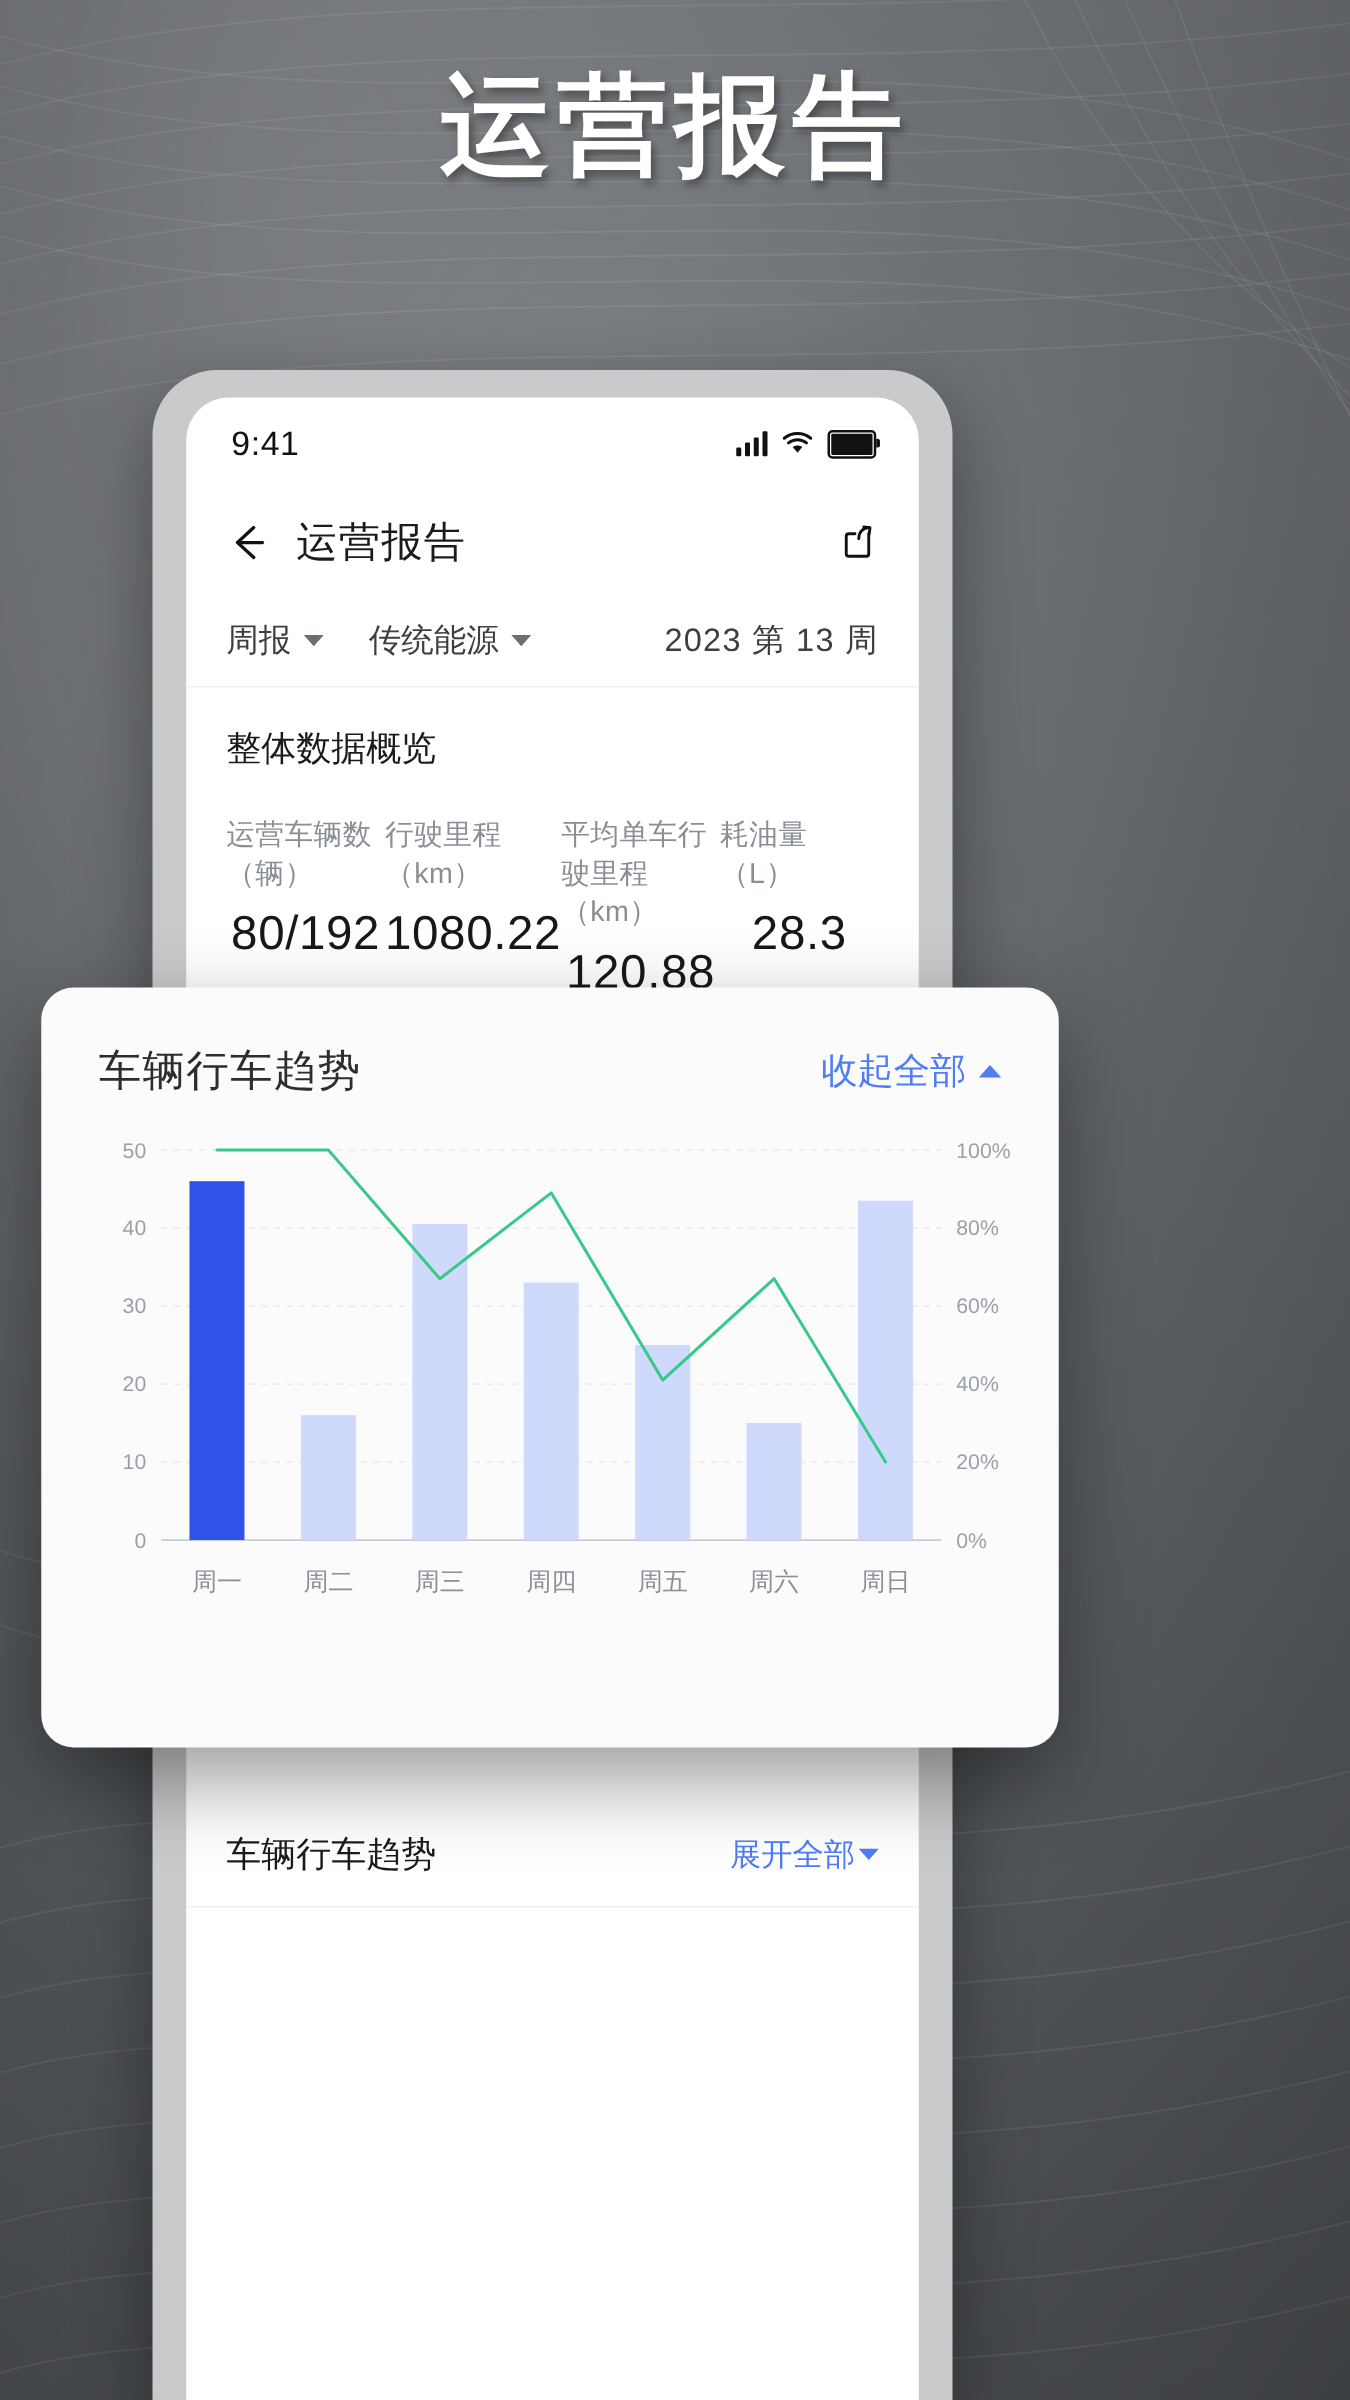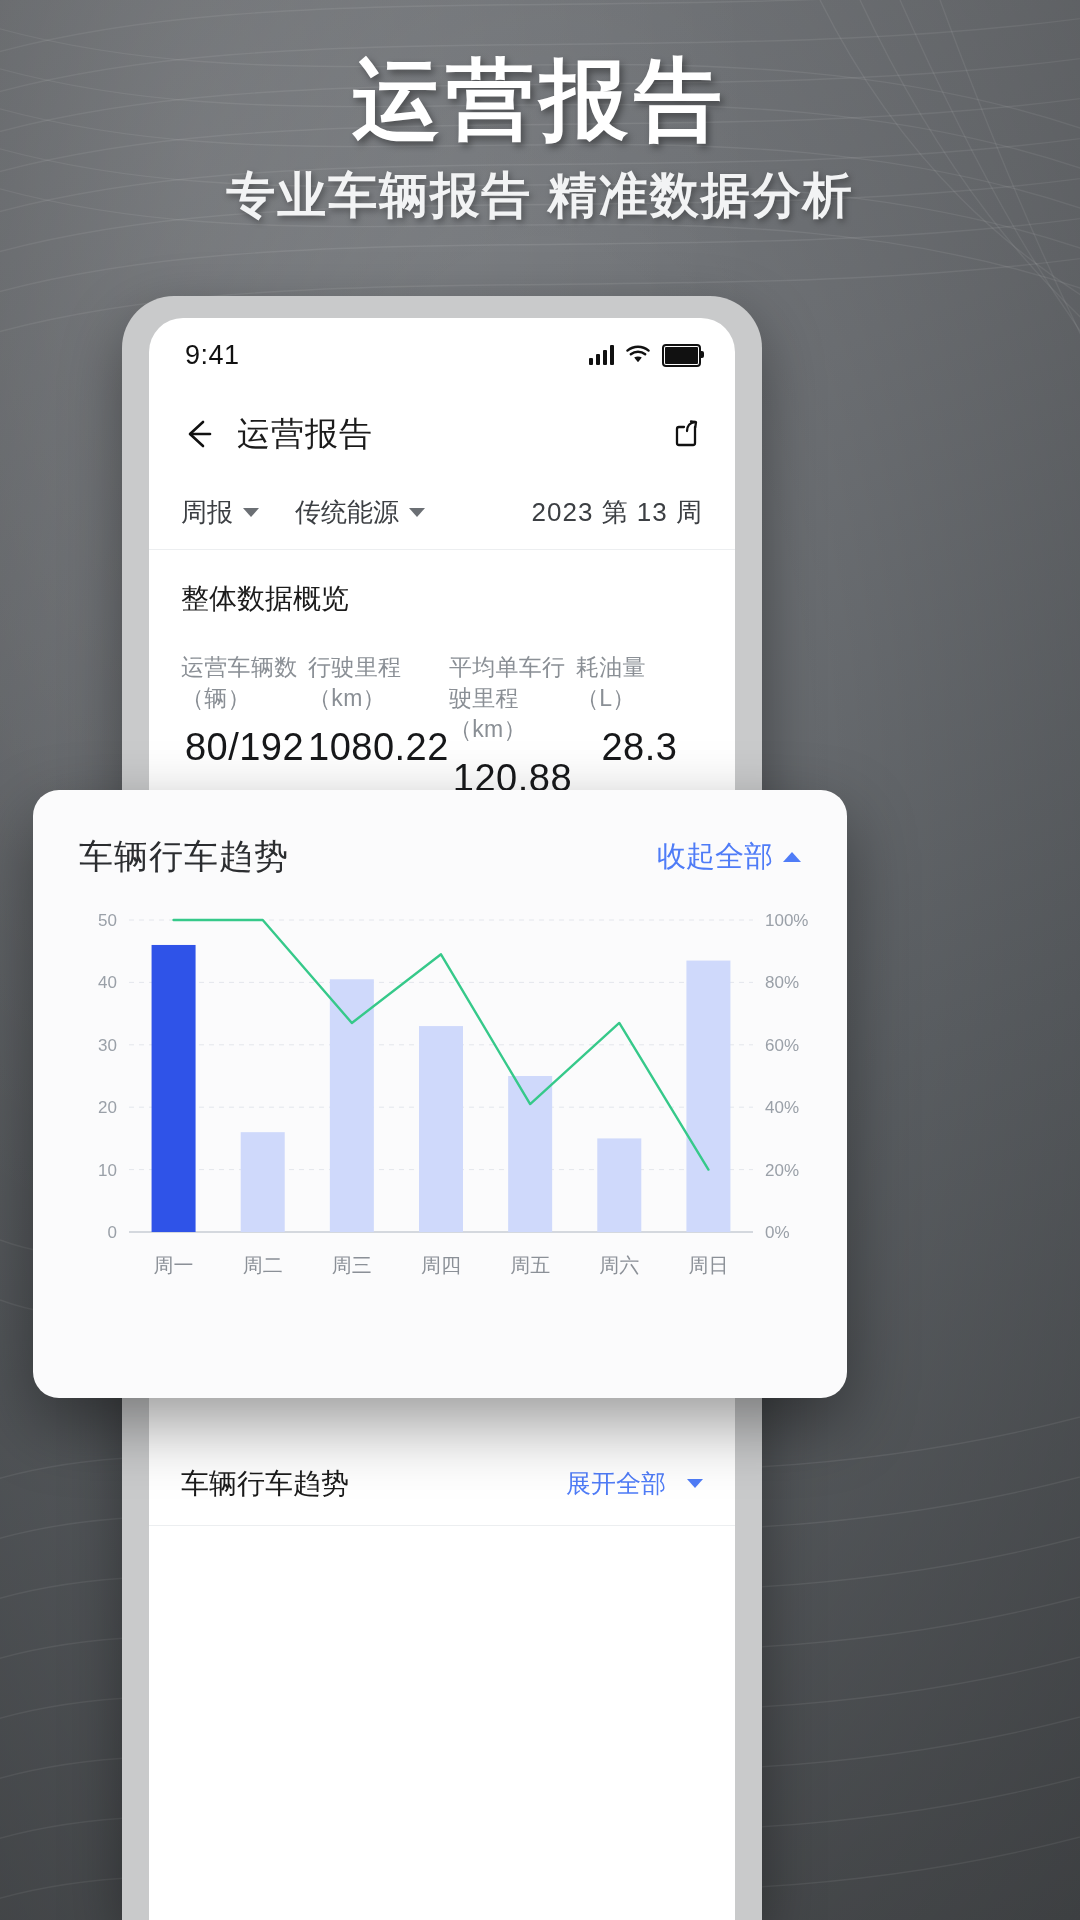--- a/index.html
+++ b/index.html
@@ -101,21 +101,21 @@
   .kpi-label{font-size:23px;color:#8a8f95;margin-bottom:12px;letter-spacing:0.3px;}
   .kpi-value{font-size:38px;color:#17181a;letter-spacing:0.5px;text-align:center;}
 
   
   .trend-row{
     position:absolute;left:0;right:0;top:1124px;height:84px;
     display:flex;align-items:center;justify-content:space-between;
     padding:0 32px;box-sizing:border-box;border-bottom:1px solid #eceef0;
   }
   .trend-row .t{font-size:28px;color:#1b1b1b;}
-  .trend-row .a{font-size:25px;color:#4f7cf7;display:flex;align-items:center;gap:21px;}
+  .trend-row .a{font-size:25px;color:#4f7cf7;display:flex;align-items:center;gap:3px;}
   .caret-d-blue{
     width:0;height:0;border-left:8px solid transparent;border-right:8px solid transparent;
     border-top:9px solid #4f7cf7;
   }
 
   
   .card{
     position:absolute;left:33px;top:790px;width:814px;height:608px;
     background:#fbfbfc;border-radius:26px;
     box-shadow:0 26px 68px rgba(0,0,0,0.40);
@@ -177,21 +177,20 @@
       <path d="M-60,1920 C200,1800 620,1980 1140,1820"></path>
       <path d="M0,1240 C160,1300 380,1180 600,1280"></path>
       <path d="M0,1300 C160,1360 380,1240 600,1340"></path>
     </g>
   </svg>
   <div class="vignette"></div>
 </div>
 
 <div class="hero">
   <div class="hero-title">运营报告</div>
-  <div class="hero-sub">专业车辆报告  精准数据分析</div>
 </div>
 
 <div class="phone">
   <div class="phone-screen">
 
     <div class="statusbar">
       <div class="status-time">9:41</div>
       <div class="status-right">
         <span class="sig">
             <i></i>

